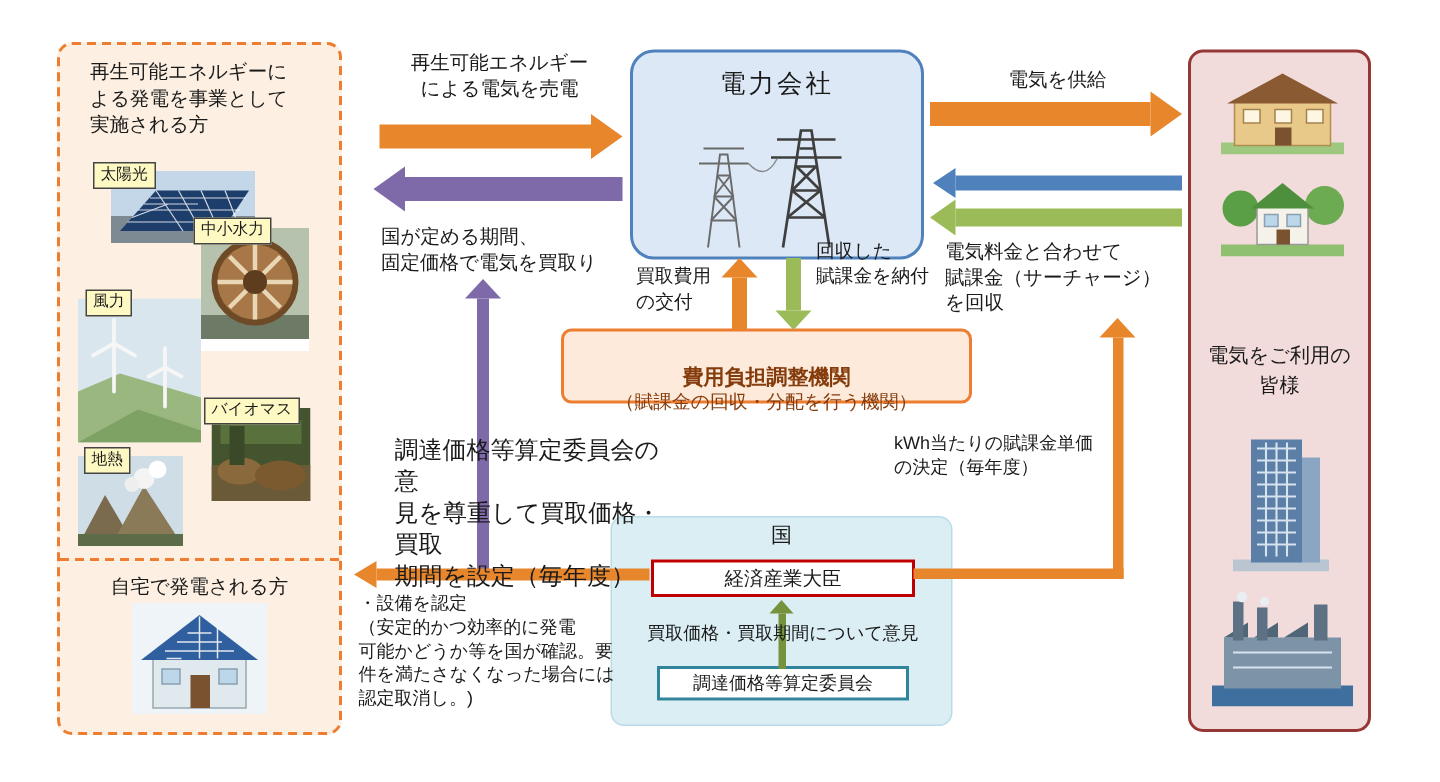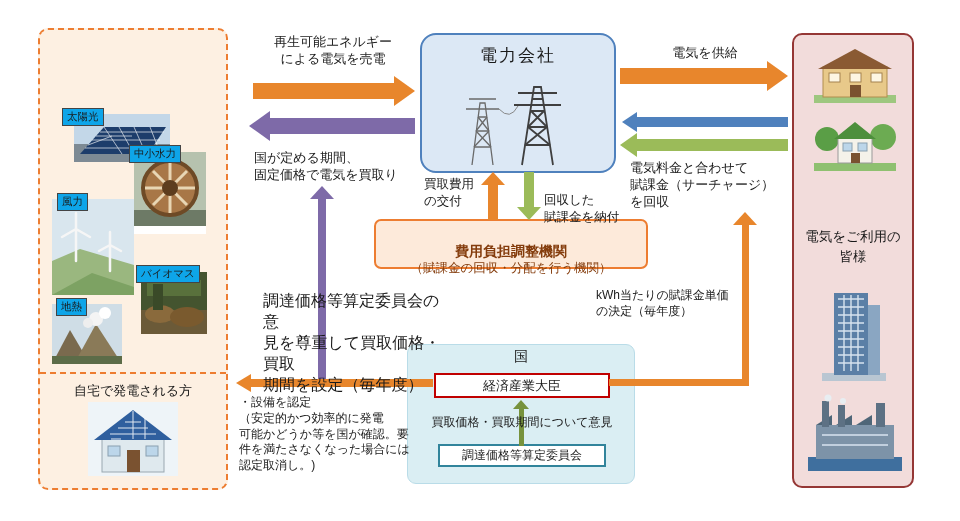--- a/index.html
+++ b/index.html
@@ -13,21 +13,21 @@
     --org-border:#ed7d31; --org-bg:#fdeada;
     --gov-bg:#daeef3; --gov-border:#b9dce8;
   }
   .canvas { position:relative; width:960px; height:521px; background:#fff; overflow:hidden; }
   .pre { white-space:pre-line; }
   .lbl { position:absolute; z-index:5; line-height:1.32; }
   .bar { position:absolute; }
   .tri { position:absolute; width:0; height:0; }
   .arrow { position:absolute; z-index:3; }
   .box { position:absolute; z-index:2; }
-  .tag { position:absolute; z-index:4; background:#0ea5e9; border:1px solid #444;
+  .tag { position:absolute; z-index:4; background:#fef9c3; border:1px solid #444;
          font-size:10.5px; padding:0 4px; line-height:1.5; }
 
   .left-panel { left:38px; top:28px; width:190px; height:462px; background:var(--lp-bg);
     border:2px dashed var(--lp-border); border-radius:10px; }
   .lp-divider { position:absolute; left:0; right:0; top:342px; border-top:2px dashed var(--lp-border); }
   .lp-title { position:absolute; left:20px; top:9px; font-size:13px; line-height:1.35; }
   .lp-home-title { position:absolute; left:0; top:352px; width:100%; text-align:center; font-size:13px; }
 
   .power-box { left:420px; top:33px; width:196px; height:140px; background:var(--pow-bg);
     border:2px solid var(--pow-border); border-radius:16px; }
@@ -53,20 +53,23 @@
 
   .img { position:absolute; z-index:3; display:block; }
   svg { display:block; }
 </style>
 </head>
 <body>
 
 <div class="canvas">
 
   <div class="box left-panel">
+    <div class="lp-title pre">再生可能エネルギーに
+よる発電を事業として
+実施される方</div>
 
     <div class="img" style="left:34px;top:84px;width:96px;height:48px">
       <svg viewBox="0 0 96 48" width="96" height="48">
         <rect width="96" height="48" fill="#c3d7e8"></rect>
         <rect y="30" width="96" height="18" fill="#7d8a94"></rect>
         <polygon points="6,40 30,13 92,13 74,40" fill="#1d3d6b"></polygon>
         <g stroke="#ffffff" stroke-width="0.8" opacity="0.8">
           <path d="M14,31 L38,22 M22,22 L58,22 M30,13 L48,40"></path>
           <path d="M45,13 L60,40 M60,13 L72,40 M76,13 L85,36"></path>
           <path d="M11,34 L80,34 M18,26 L86,26 M26,18 L90,18"></path>
@@ -303,21 +306,21 @@
 
   <div class="lbl" style="left:650px;top:44px;width:110px;text-align:center;font-size:13px">電気を供給</div>
 
   <div class="lbl pre" style="left:630px;top:159px;width:172px;font-size:13px">電気料金と合わせて
 賦課金（サーチャージ）
 を回収</div>
 
   <div class="lbl pre" style="left:424px;top:176px;width:56px;font-size:12.5px">買取費用
 の交付</div>
 
-  <div class="lbl pre" style="left:544px;top:192px;width:92px;font-size:12.5px">回収した
+  <div class="lbl pre" style="left:544px;top:159px;width:92px;font-size:12.5px">回収した
 賦課金を納付</div>
 
   <div class="lbl pre" style="left:263px;top:290px;width:192px;font-size:16px">調達価格等算定委員会の意
 見を尊重して買取価格・買取
 期間を設定（毎年度）</div>
 
   <div class="lbl pre" style="left:596px;top:288px;width:164px;font-size:12px">kWh当たりの賦課金単価
 の決定（毎年度）</div>
 
   <div class="lbl pre" style="left:239px;top:395px;width:192px;font-size:12px">・設備を認定

